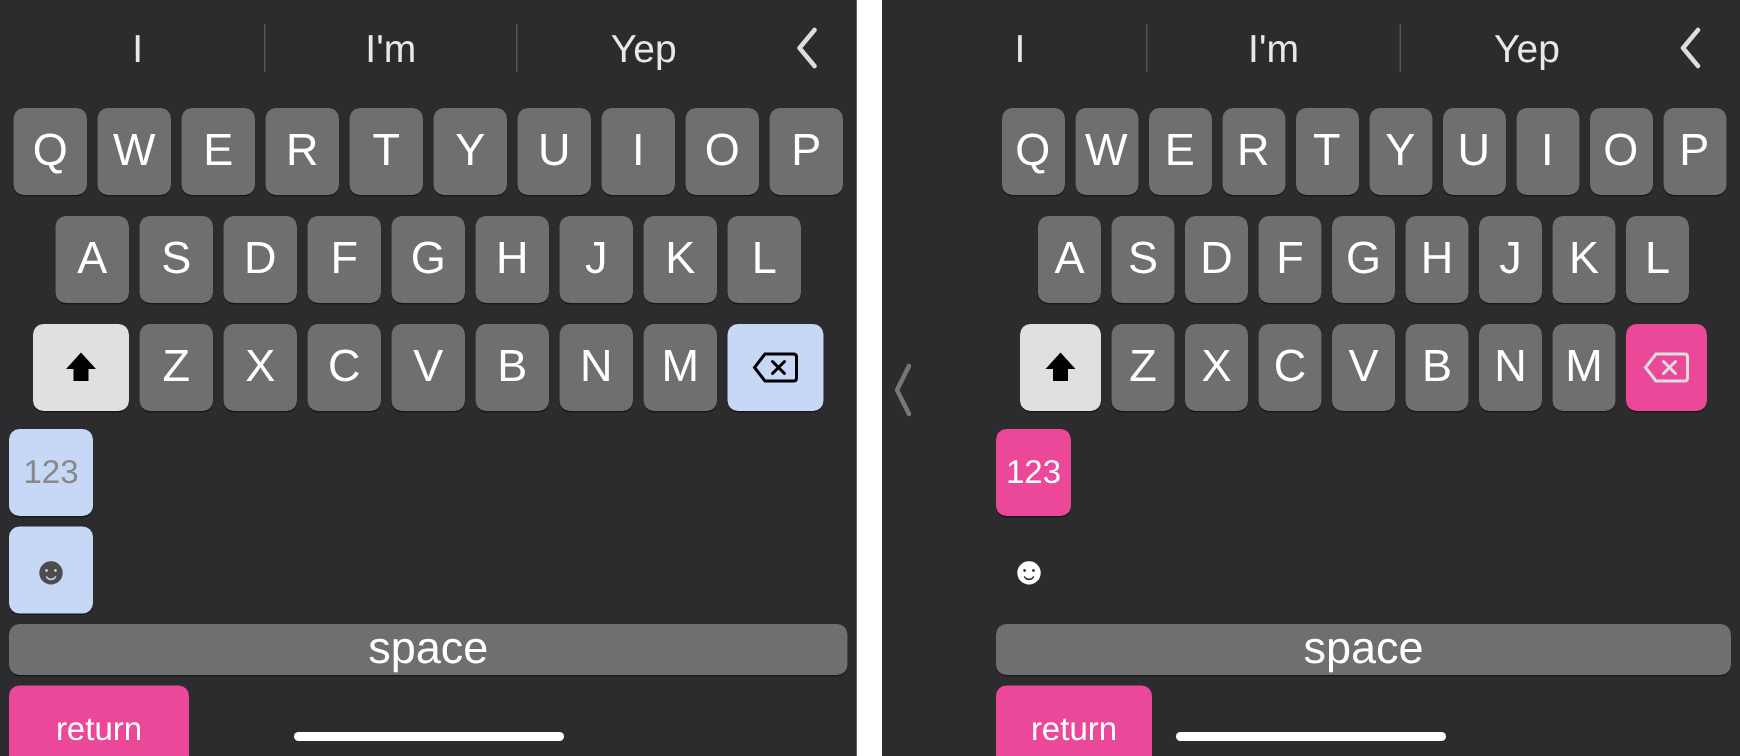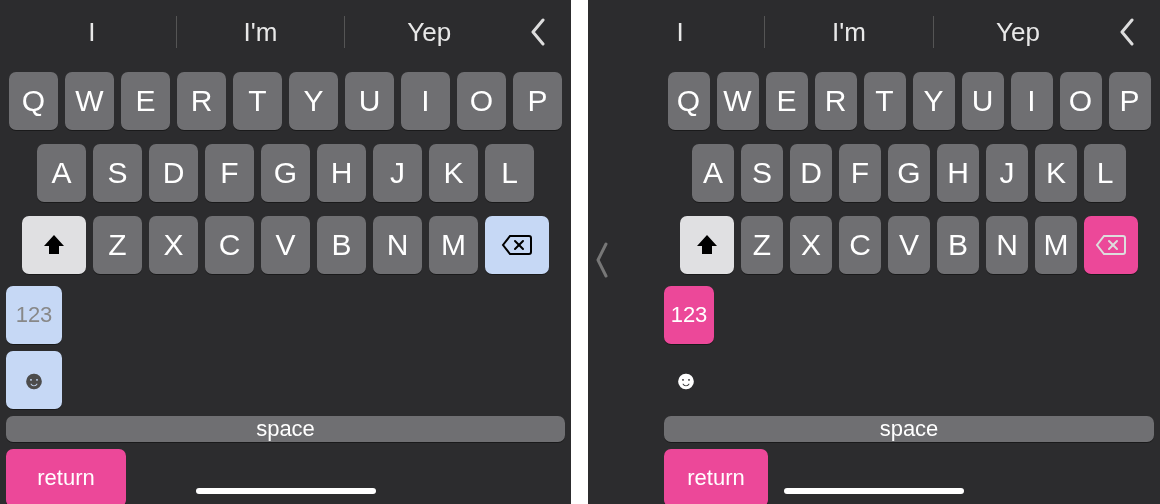--- a/index.html
+++ b/index.html
@@ -89,21 +89,21 @@
   .letter-r { width: 42px; }
   .shift, .back { width: 64px; background:#4a4a4d; }
   .shift-light { background:#e0e0e2; }
   .shift-light svg path { fill:#000; }
   .back-blue { background:#c6d8f5; }
   .back-blue svg path, .back-blue svg line { stroke:#000; }
   .key-dark { background:#ec4899; }
   .key-blue { background:#c6d8f5; color:#888; }
   .key-blue-emoji { background:#c6d8f5; }
   .mod { width: 56px; font-size:22px; }
-  .space { flex:1; font-size:22px; }
+  .space { flex:1; font-size:30px; }
   .ret { width: 120px; font-size:22px; }
   
   .row2-pad { padding: 0 26px; }
   .row2-pad-r { padding: 0 22px; }
   
   .bottom-icons {
     display:flex;
     justify-content: space-between;
     align-items: center;
     padding: 18px 40px 0 40px;

